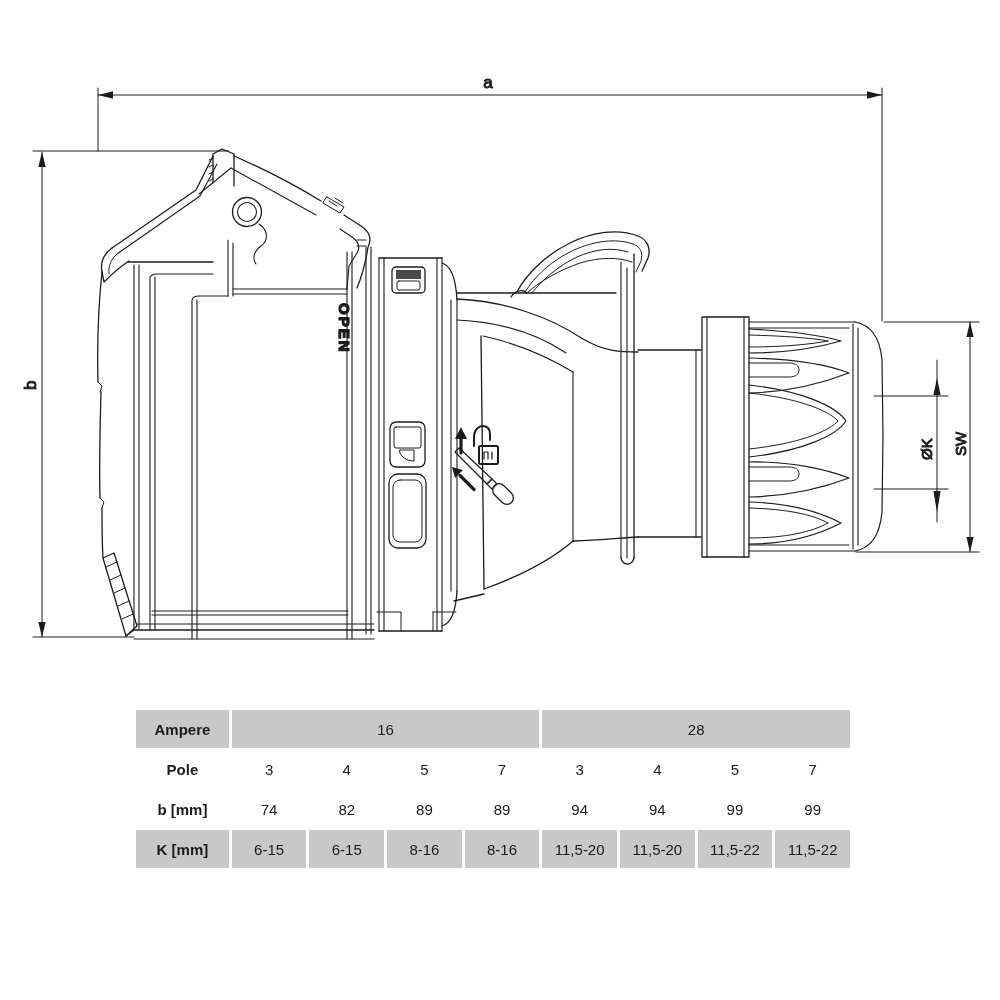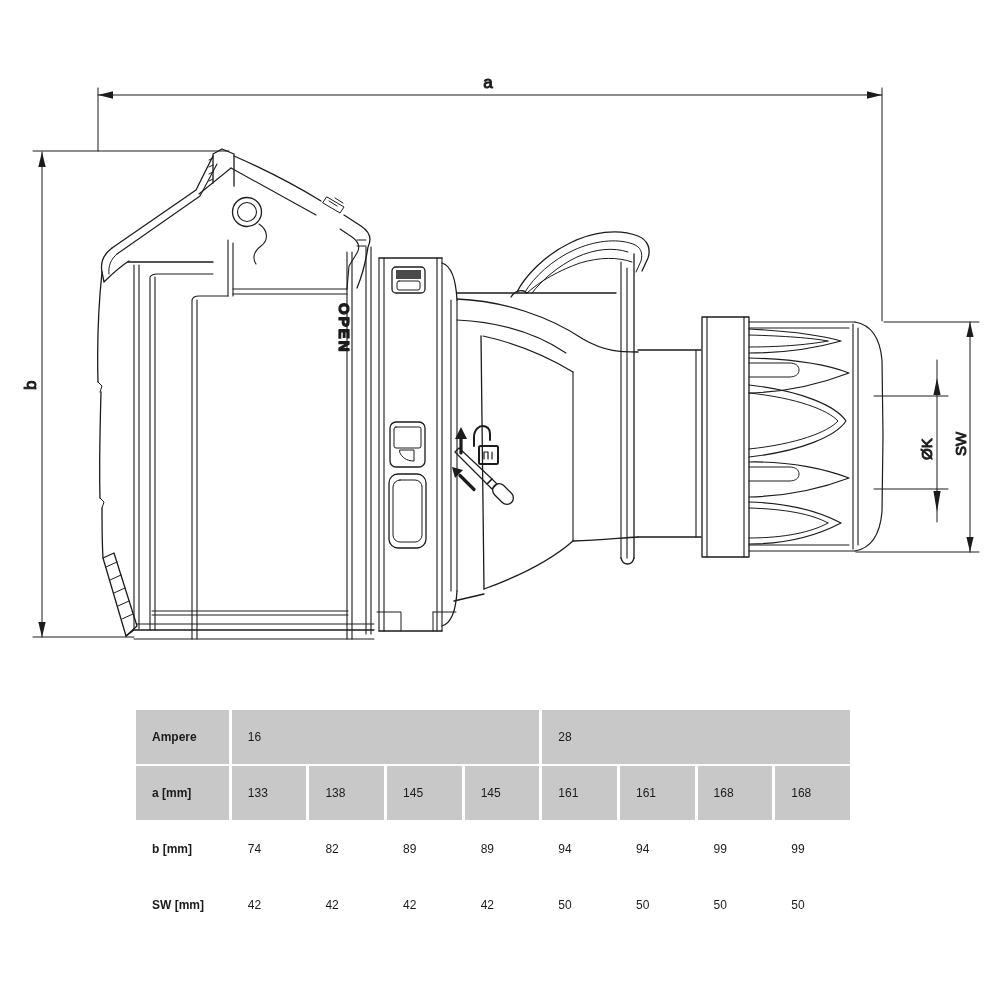--- a/index.html
+++ b/index.html
@@ -5,21 +5,21 @@
   html,body{margin:0;padding:0;background:#ffffff;}
   #page{position:relative;width:1000px;height:1000px;background:#ffffff;overflow:hidden;
         font-family:"Liberation Sans",sans-serif;color:#1b1b1b;}
   #drawing{position:absolute;left:0;top:0;}
   svg text{font-family:"Liberation Sans",sans-serif;fill:#1b1b1b;}
   .dimlabel{font-size:17px;}
   .dimlabel-sm{font-size:15px;}
   .openlabel{font-size:15px;font-weight:bold;letter-spacing:2px;}
   #specs{position:absolute;left:133px;top:708px;}
   table.spec{border-collapse:separate;border-spacing:3px 2px;table-layout:fixed;width:720px;}
-  table.spec td{height:22px;padding:16px;font-size:12px;text-align:left;vertical-align:middle;
+  table.spec td{height:22px;padding:8px;font-size:15px;text-align:center;vertical-align:middle;
                 white-space:nowrap;overflow:hidden;}
   td.lbl{text-align:left;padding-left:5px;font-weight:bold;}
   td.g{background:#c8c8c8;}
   td.bold{font-weight:normal;}
   td.reg{font-weight:normal;}
   col.c-label{width:92px;}
   col.c-val{width:74px;}
 </style>
 </head>
 <body>
@@ -242,49 +242,49 @@
           <col class="c-val">
           <col class="c-val">
       </colgroup>
       <tbody>
           <tr>
         <td class="lbl g">Ampere</td>
         <td class="g bold" colspan="4">16</td>
         <td class="g bold" colspan="4">28</td>
       </tr>
       <tr>
-        <td class="lbl g">a [mm]</td>
-        <td class="g reg">133</td>
-        <td class="g reg">138</td>
-        <td class="g reg">145</td>
-        <td class="g reg">145</td>
-        <td class="g reg">161</td>
-        <td class="g reg">161</td>
-        <td class="g reg">168</td>
-        <td class="g reg">168</td>
+        <td class="lbl">Pole</td>
+        <td class="bold">3</td>
+        <td class="bold">4</td>
+        <td class="bold">5</td>
+        <td class="bold">7</td>
+        <td class="bold">3</td>
+        <td class="bold">4</td>
+        <td class="bold">5</td>
+        <td class="bold">7</td>
       </tr>
       <tr>
         <td class="lbl">b [mm]</td>
         <td class="bold">74</td>
         <td class="bold">82</td>
         <td class="bold">89</td>
         <td class="bold">89</td>
         <td class="bold">94</td>
         <td class="bold">94</td>
         <td class="bold">99</td>
         <td class="bold">99</td>
       </tr>
       <tr>
-        <td class="lbl">SW [mm]</td>
-        <td class="bold">42</td>
-        <td class="bold">42</td>
-        <td class="bold">42</td>
-        <td class="bold">42</td>
-        <td class="bold">50</td>
-        <td class="bold">50</td>
-        <td class="bold">50</td>
-        <td class="bold">50</td>
+        <td class="lbl g">K [mm]</td>
+        <td class="g reg">6-15</td>
+        <td class="g reg">6-15</td>
+        <td class="g reg">8-16</td>
+        <td class="g reg">8-16</td>
+        <td class="g reg">11,5-20</td>
+        <td class="g reg">11,5-20</td>
+        <td class="g reg">11,5-22</td>
+        <td class="g reg">11,5-22</td>
       </tr>
     </tbody>
       </table>
   </div>
 
 </div>
 
 </body></html>

